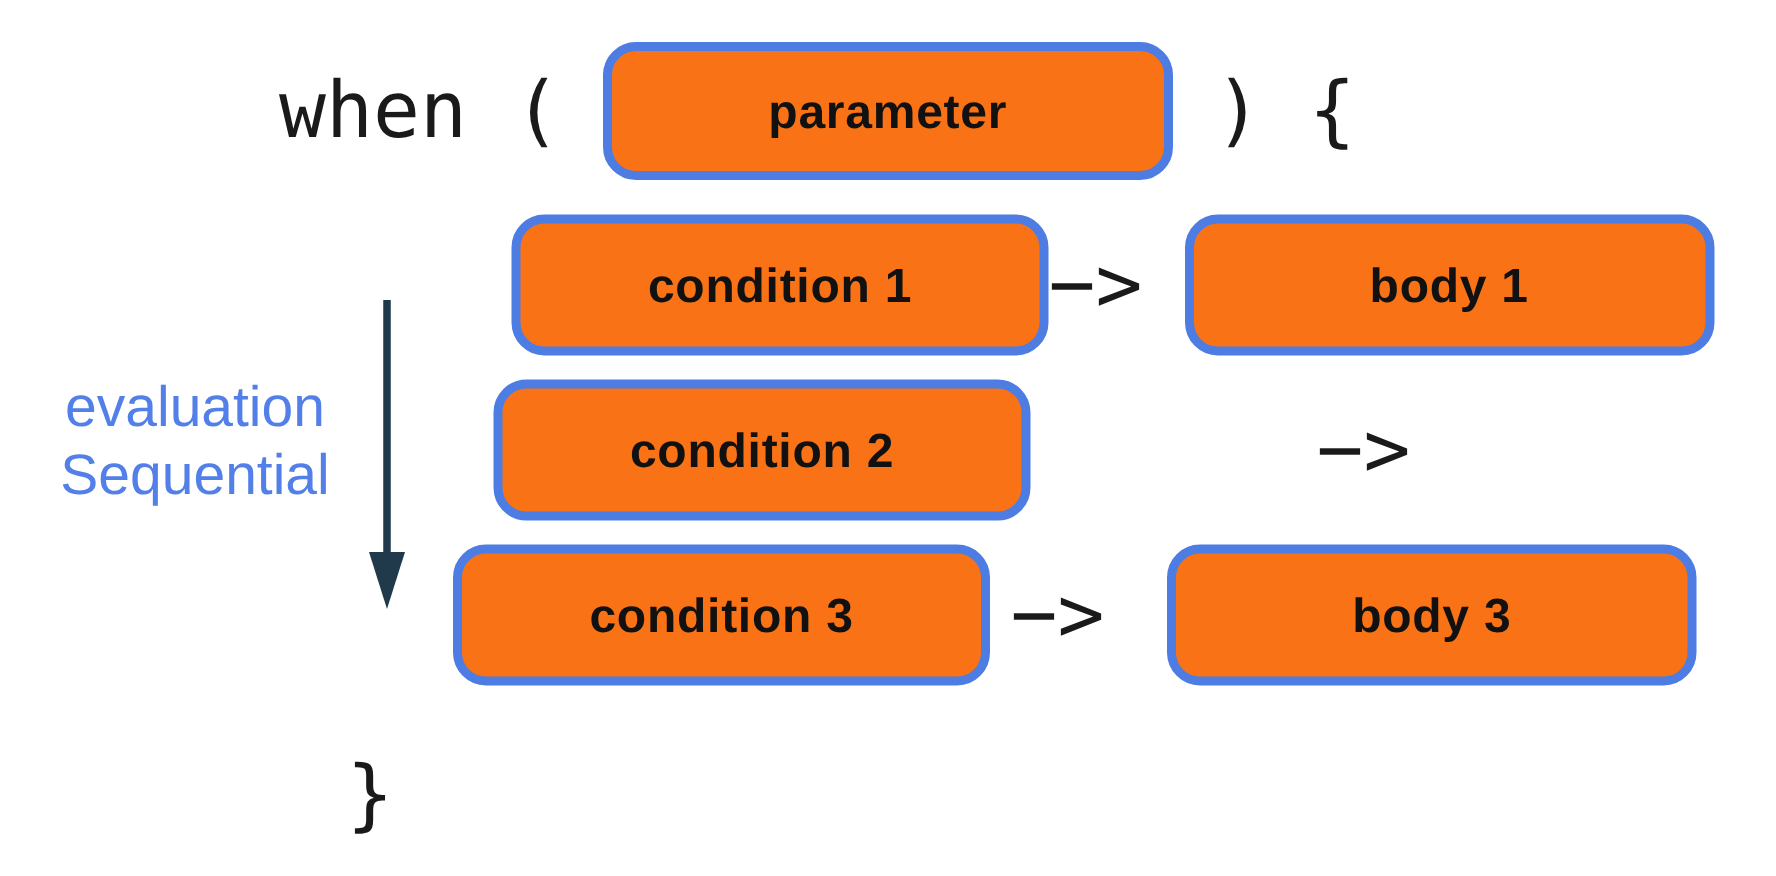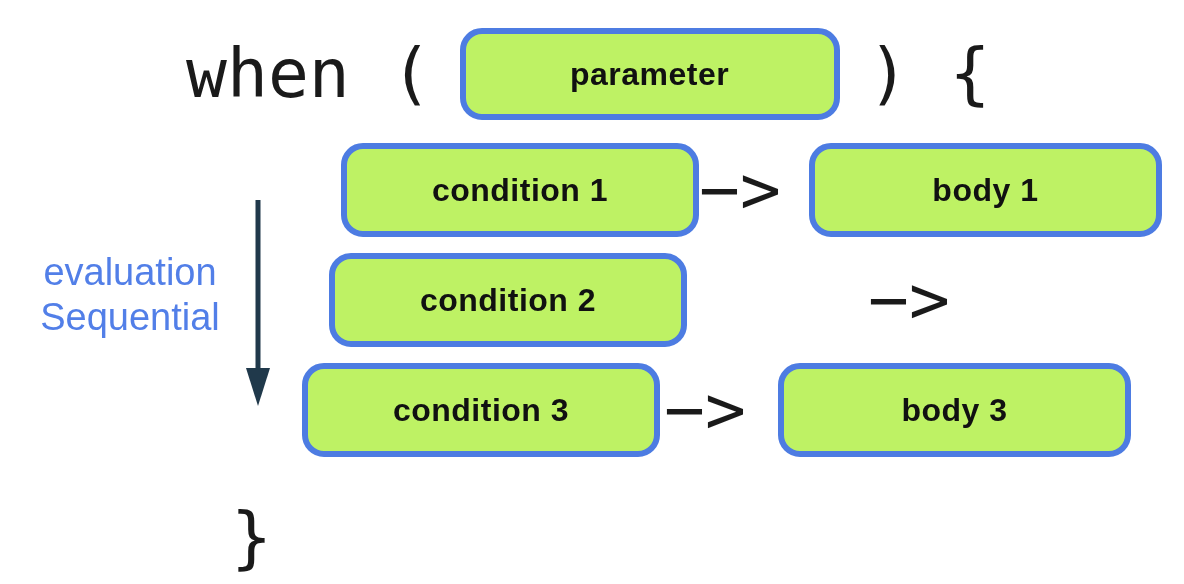--- a/index.html
+++ b/index.html
@@ -12,34 +12,34 @@
   html,body{background:#ffffff;}
   .canvas{
     position:relative;
     width:1184px;height:584px;
     background:#ffffff;
     overflow:hidden;
     font-family:"Liberation Sans", sans-serif;
   }
   .code{
     font-family:"DejaVu Sans Mono", monospace;
-    font-size:68px;
+    font-size:52px;
     color:var(--code-text,#1a1a1a);
     white-space:pre;
     line-height:1;
   }
   .header-line{
     position:absolute;
     left:186px;top:28px;height:92px;
     display:flex;align-items:center;
   }
   .box{
     border:6px solid var(--box-border,#4d7ce2);
     border-radius:22px;
-    background:#bef264;
+    background:#f97316;
     display:flex;align-items:center;justify-content:center;
   }
   .box-label{
     font-family:"Liberation Sans", sans-serif;
     font-weight:bold;
     font-size:32px;
     color:#111111;
     letter-spacing:.5px;
     white-space:nowrap;
   }

